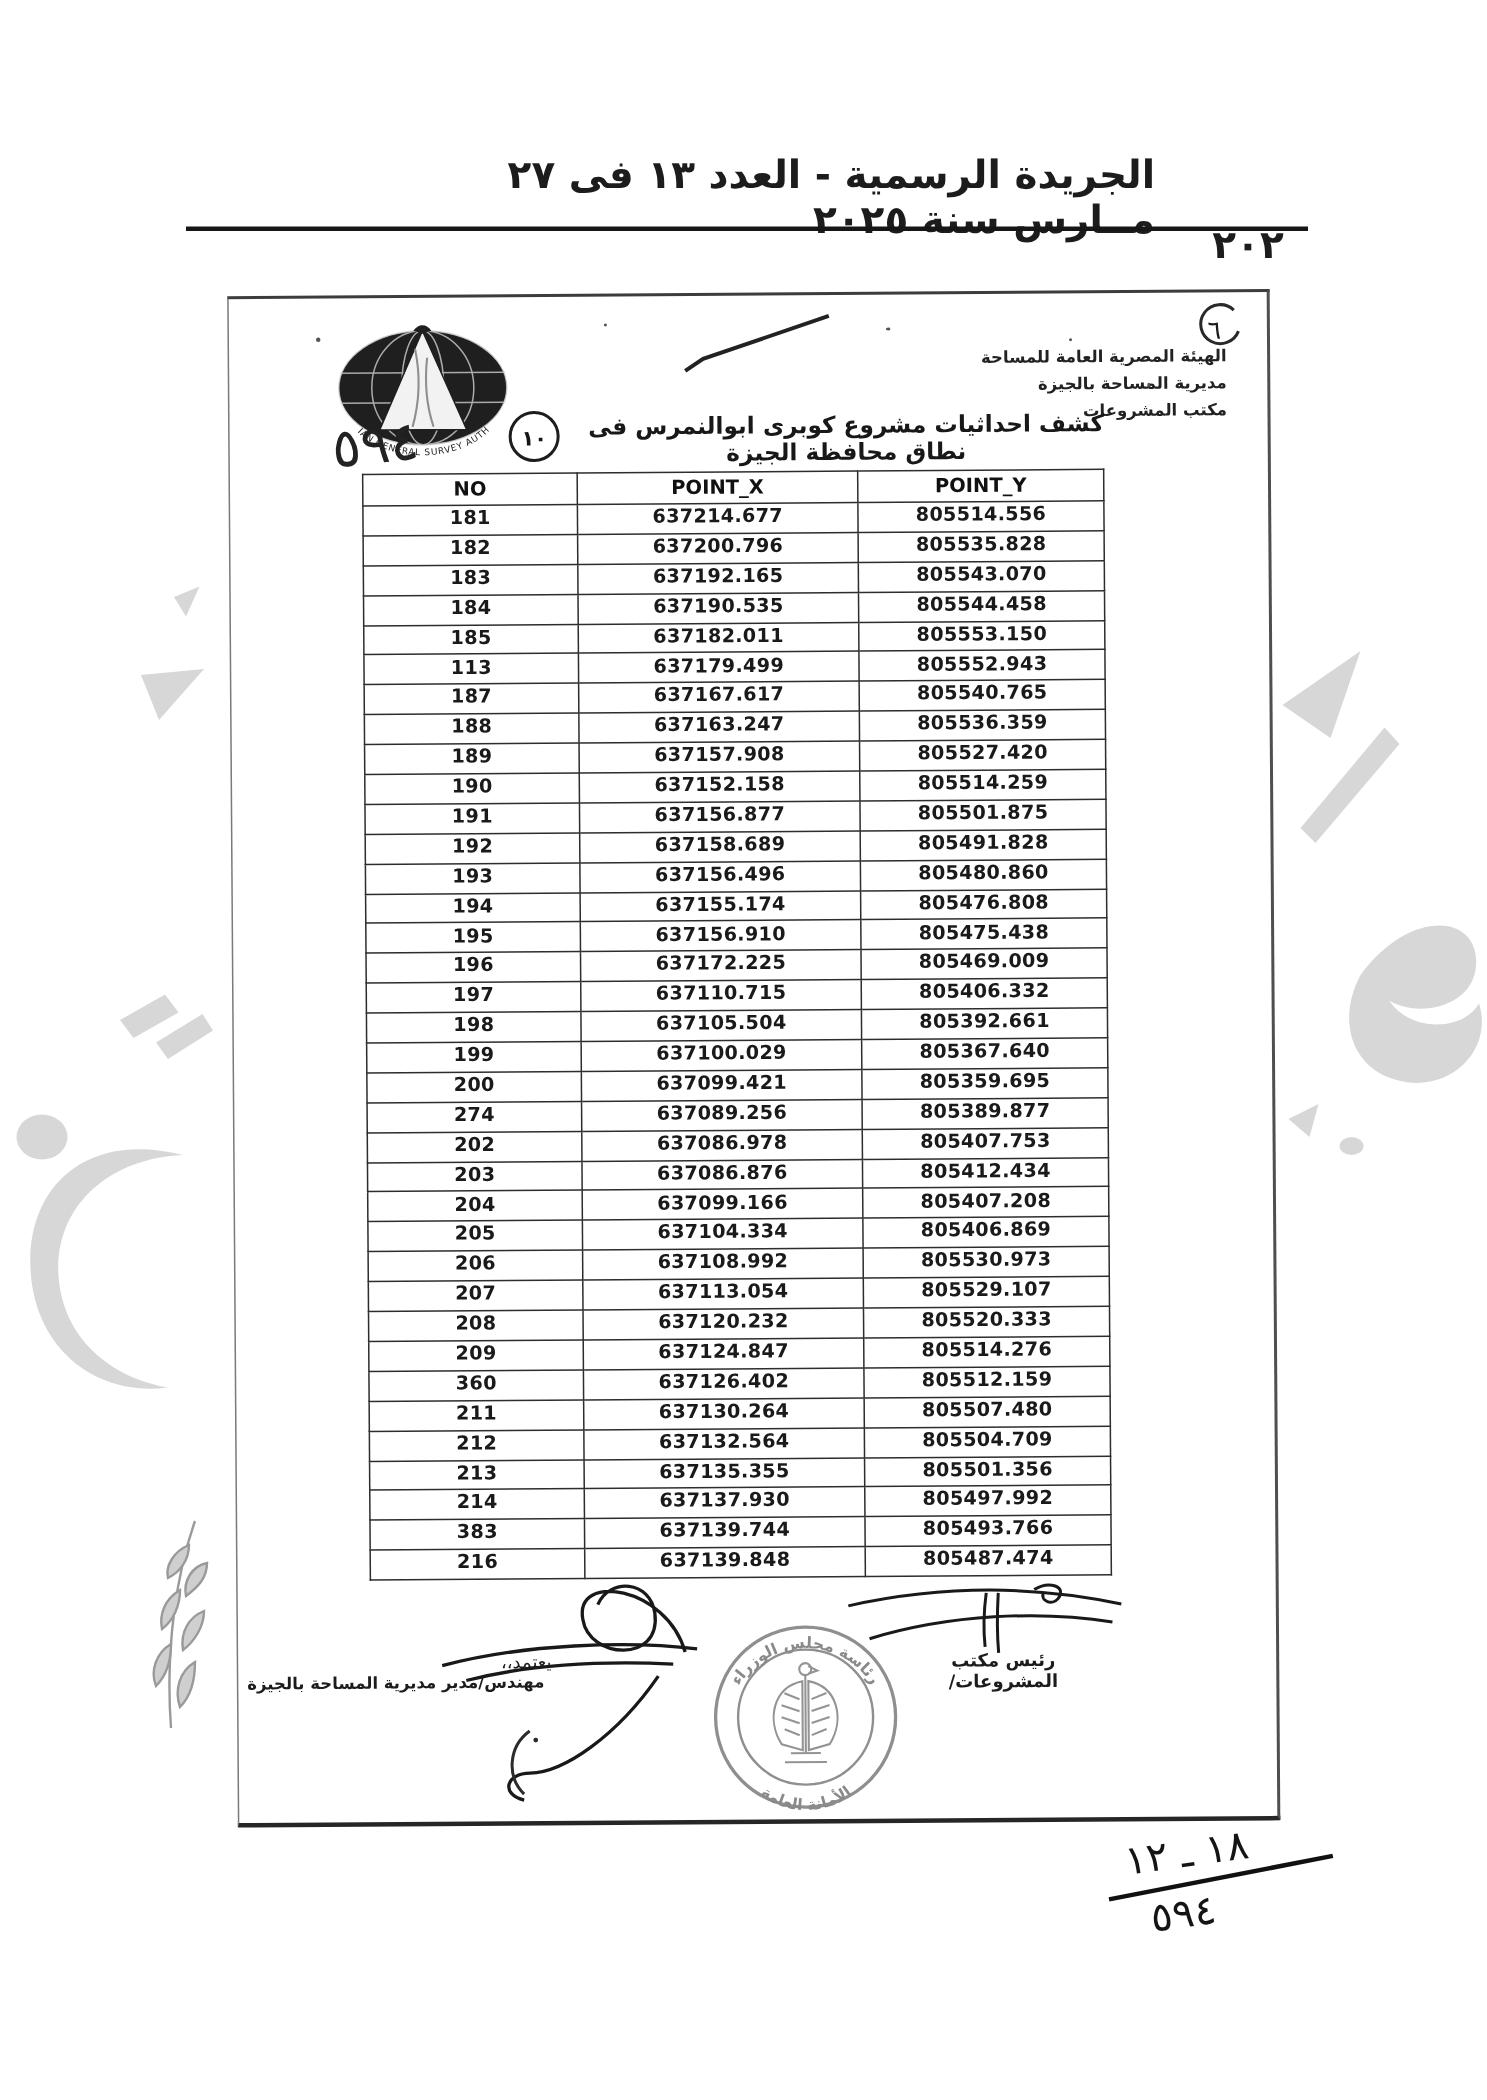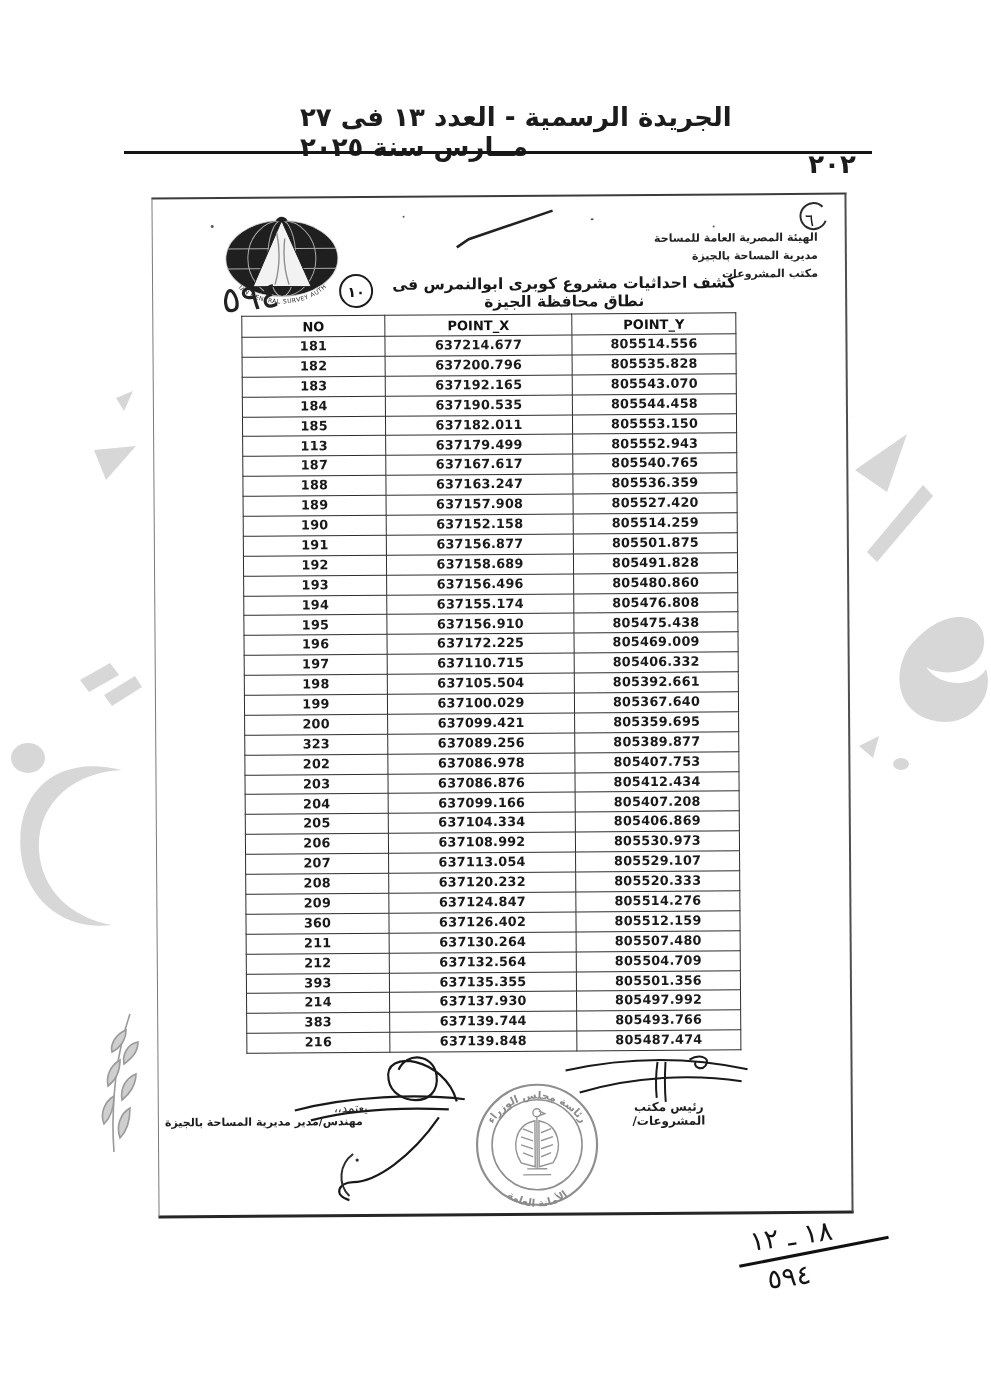--- a/index.html
+++ b/index.html
@@ -3,21 +3,21 @@
 <meta charset="utf-8">
 <style>
   html,body{margin:0;padding:0;}
   body{
     width:991px;height:1400px;position:relative;overflow:hidden;
     background:#ffffff;
     font-family:"DejaVu Sans",sans-serif;color:#1c1c1c;
   }
   .abs{position:absolute;}
   
-  .gz-headline{left:300px;top:102px;width:470px;text-align:left;
+  .gz-headline{left:300px;top:102px;width:470px;text-align:right;
     font-size:26px;font-weight:bold;direction:rtl;letter-spacing:0;}
   .gz-pagenum{left:800px;top:105px;width:64px;font-size:26px;font-weight:bold;text-align:center;margin-top:44px;}
   .gz-rule{left:124px;top:151px;width:748px;height:3px;background:#161616;}
   
   .page{
     left:155px;top:195px;width:692px;height:1016px;background:#fff;
     border-top:2px solid #3c3c3c;border-right:2px solid #4f4f4f;
     border-bottom:3px solid #262626;border-left:1px solid #7a7a7a;
     transform:rotate(-0.4deg);
   }
@@ -244,21 +244,21 @@
           <td>199</td>
           <td>637100.029</td>
           <td>805367.640</td>
         </tr>
         <tr>
           <td>200</td>
           <td>637099.421</td>
           <td>805359.695</td>
         </tr>
         <tr>
-          <td>323</td>
+          <td>274</td>
           <td>637089.256</td>
           <td>805389.877</td>
         </tr>
         <tr>
           <td>202</td>
           <td>637086.978</td>
           <td>805407.753</td>
         </tr>
         <tr>
           <td>203</td>
@@ -304,21 +304,21 @@
           <td>211</td>
           <td>637130.264</td>
           <td>805507.480</td>
         </tr>
         <tr>
           <td>212</td>
           <td>637132.564</td>
           <td>805504.709</td>
         </tr>
         <tr>
-          <td>393</td>
+          <td>213</td>
           <td>637135.355</td>
           <td>805501.356</td>
         </tr>
         <tr>
           <td>214</td>
           <td>637137.930</td>
           <td>805497.992</td>
         </tr>
         <tr>
           <td>383</td>

